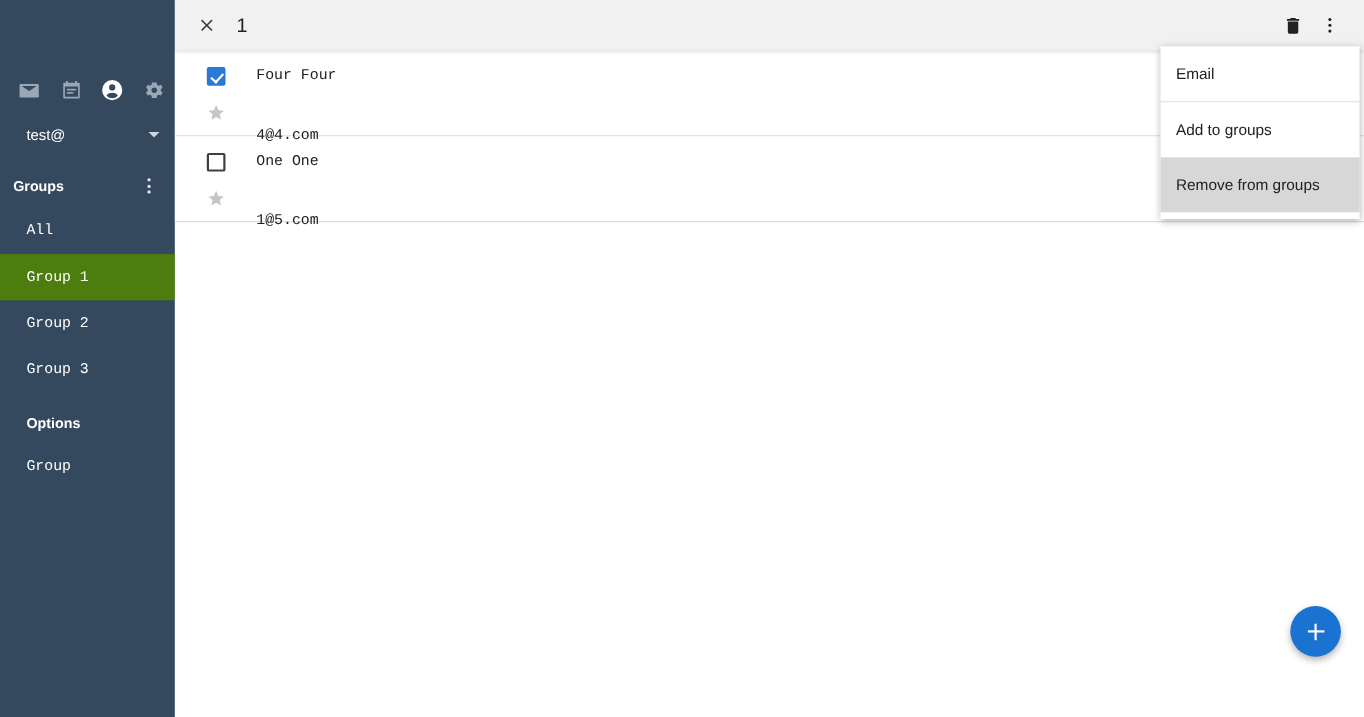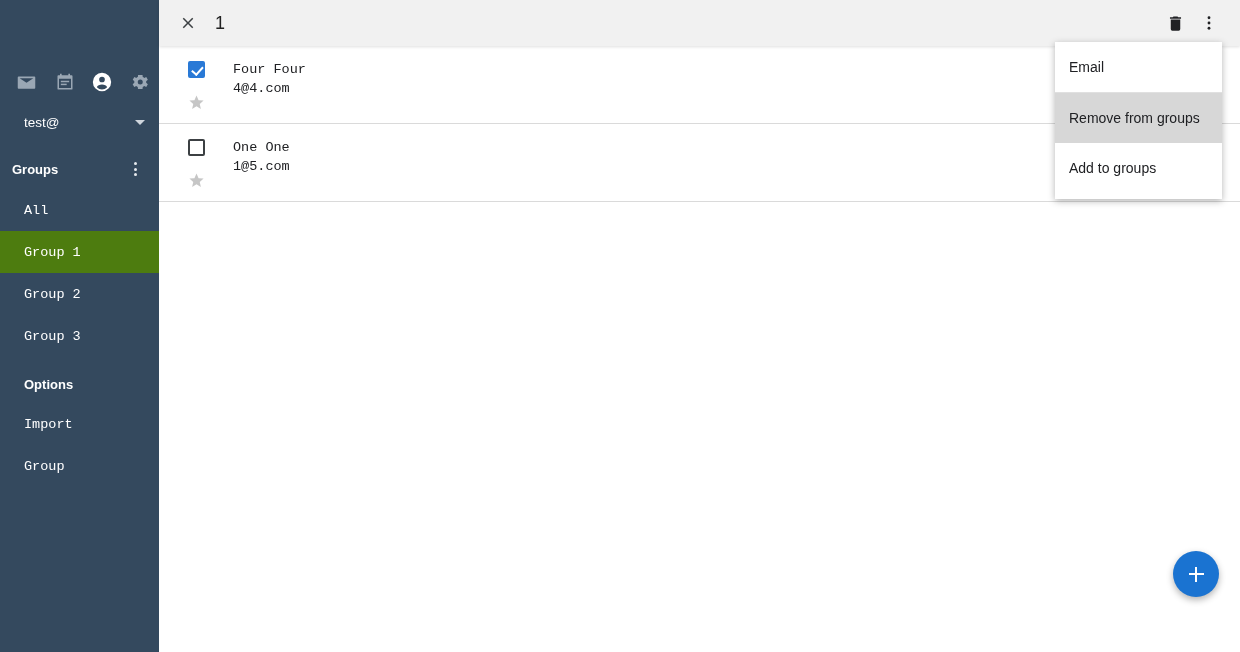--- a/index.html
+++ b/index.html
@@ -201,28 +201,29 @@
   }
   .contact-name {
     font-size: 13.5px;
     color: #202124;
     line-height: 19px;
   }
   .contact-email {
     font-size: 13.5px;
     color: #202124;
     line-height: 19px;
+    margin-top: 35px;
   }
 
   
   .menu {
     position: absolute;
     top: 42px;
     left: 896px;
-    width: 167px;
+    width: 181px;
     background: #ffffff;
     box-shadow: 0 2px 7px rgba(0,0,0,0.30);
     z-index: 50;
     padding-bottom: 6px;
   }
   .menu-item {
     height: 50px;
     display: flex;
     align-items: center;
     padding-left: 14px;
@@ -313,23 +314,20 @@
     </div>
     <div class="nav-item">
       <span>Group 2</span>
     </div>
     <div class="nav-item">
       <span>Group 3</span>
     </div>
 
     <div class="options-header">Options</div>
 
-    <div class="nav-item">
-      <span>Import</span>
-    </div>
     <div class="nav-item">
       <span>Group</span>
     </div>
   </div>
 
   <div class="main">
 
     <div class="topbar">
       <div class="close-btn">
         <svg width="18" height="18" viewBox="0 0 24 24">
@@ -383,24 +381,24 @@
         </div>
       </div>
 
     </div>
 
     <div class="menu">
       <div class="menu-item">
         <span>Email</span>
       </div>
       <div class="menu-divider"></div>
+      <div class="menu-item">
+        <span>Add to groups</span>
+      </div>
       <div class="menu-item hovered">
         <span>Remove from groups</span>
       </div>
-      <div class="menu-item">
-        <span>Add to groups</span>
-      </div>
     </div>
 
     <div class="fab"></div>
 
   </div>
 </div>
 
 </body></html>

